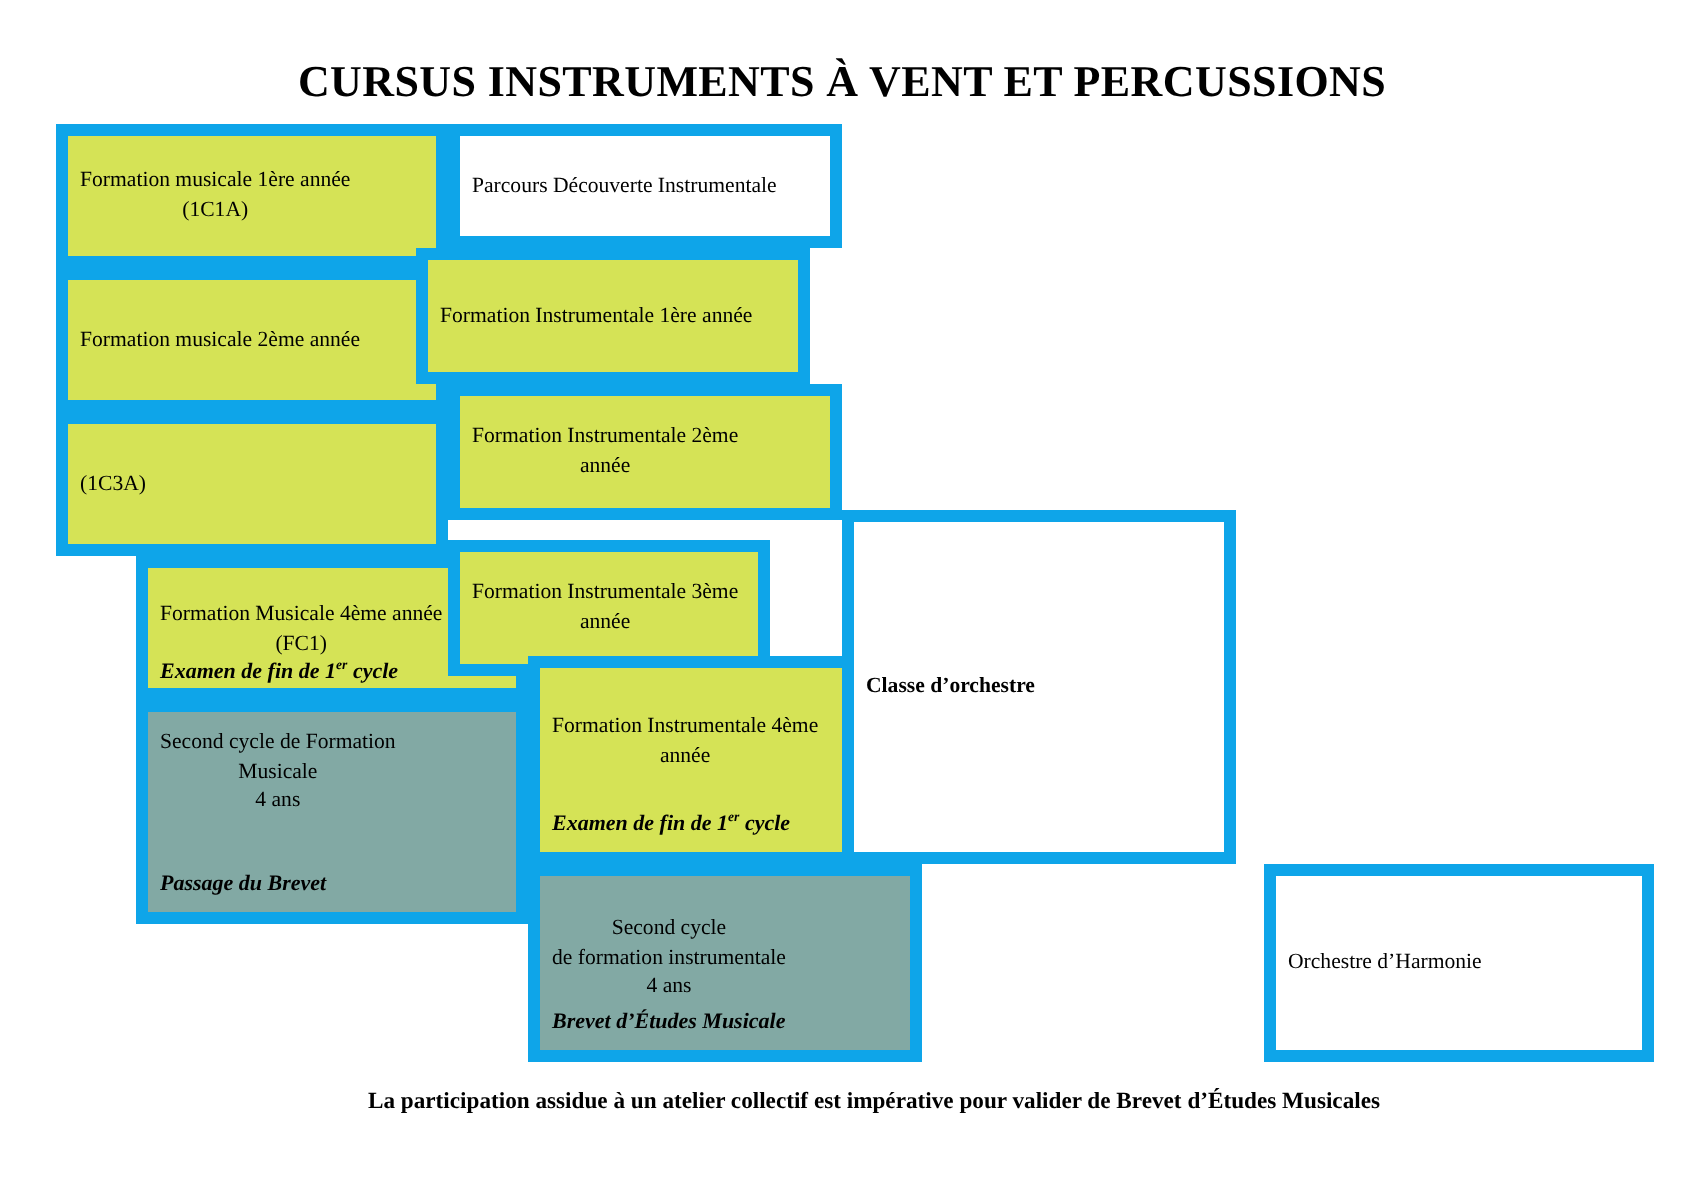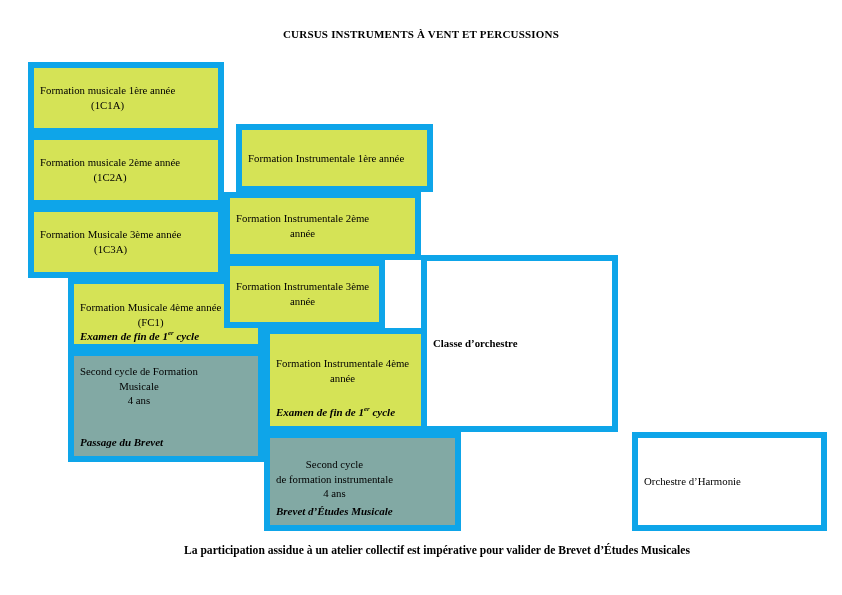--- a/index.html
+++ b/index.html
@@ -20,21 +20,21 @@
     height: 595px;
   }
 
   
   .title {
     position: absolute;
     left: 0;
     top: 28px;
     width: 842px;
     text-align: center;
-    font-size: 11px;
+    font-size: 22px;
     font-weight: bold;
     letter-spacing: 0.2px;
     font-family: "Liberation Serif", "DejaVu Serif", serif;
   }
 
   
   .cell {
     position: absolute;
     box-sizing: border-box;
     border: 6px solid #0ea5e9;
@@ -106,27 +106,25 @@
   <div class="cell green" style="left:28px; top:62px; width:196px; height:72px;">
     <span class="lines">
       <span class="line">Formation musicale 1ère année</span>
       <span class="line">(1C1A)</span>
     </span>
   </div>
 
   <div class="cell green" style="left:28px; top:134px; width:196px; height:72px;">
     <span class="lines">
       <span class="line">Formation musicale 2ème année</span>
-      <span class="line">(1C2A)</span>
     </span>
   </div>
 
   <div class="cell green" style="left:28px; top:206px; width:196px; height:72px;">
     <span class="lines">
-      <span class="line">Formation Musicale 3ème année</span>
       <span class="line">(1C3A)</span>
     </span>
   </div>
 
   <div class="cell green stack-bottom" style="left:28px; top:278px; width:196px; height:72px;">
     <span class="lines">
       <span class="line">Formation Musicale 4ème année</span>
       <span class="line">(FC1)</span>
     </span>
     <span class="note"><span>Examen de fin de 1</span><sup>er</sup><span> cycle</span></span>
@@ -134,35 +132,40 @@
 
   <div class="cell teal stack-bottom" style="left:28px; top:350px; width:196px; height:112px; padding-top:8px;">
     <span class="lines">
       <span class="line">Second cycle de Formation</span>
       <span class="line">Musicale</span>
       <span class="line">4 ans</span>
     </span>
     <span class="note">Passage du Brevet</span>
   </div>
 
-
-  <div class="cell green" style="left:236px; top:124px; width:197px; height:68px;">
+  <div class="cell white" style="left:224px; top:62px; width:197px; height:62px;">
+    <span class="lines">
+      <span class="line">Parcours Découverte Instrumentale</span>
+    </span>
+  </div>
+
+  <div class="cell green" style="left:208px; top:124px; width:197px; height:68px;">
     <span class="lines">
       <span class="line">Formation Instrumentale 1ère année</span>
     </span>
   </div>
 
   <div class="cell green" style="left:224px; top:192px; width:197px; height:68px;">
     <span class="lines">
       <span class="line">Formation Instrumentale 2ème</span>
       <span class="line">année</span>
     </span>
   </div>
 
-  <div class="cell green" style="left:224px; top:260px; width:161px; height:68px;">
+  <div class="cell green" style="left:224px; top:270px; width:161px; height:68px;">
     <span class="lines">
       <span class="line">Formation Instrumentale 3ème</span>
       <span class="line">année</span>
     </span>
   </div>
 
   <div class="cell green stack-bottom" style="left:224px; top:328px; width:197px; height:104px; padding-top:22px;">
     <span class="lines">
       <span class="line">Formation Instrumentale 4ème</span>
       <span class="line">année</span>

